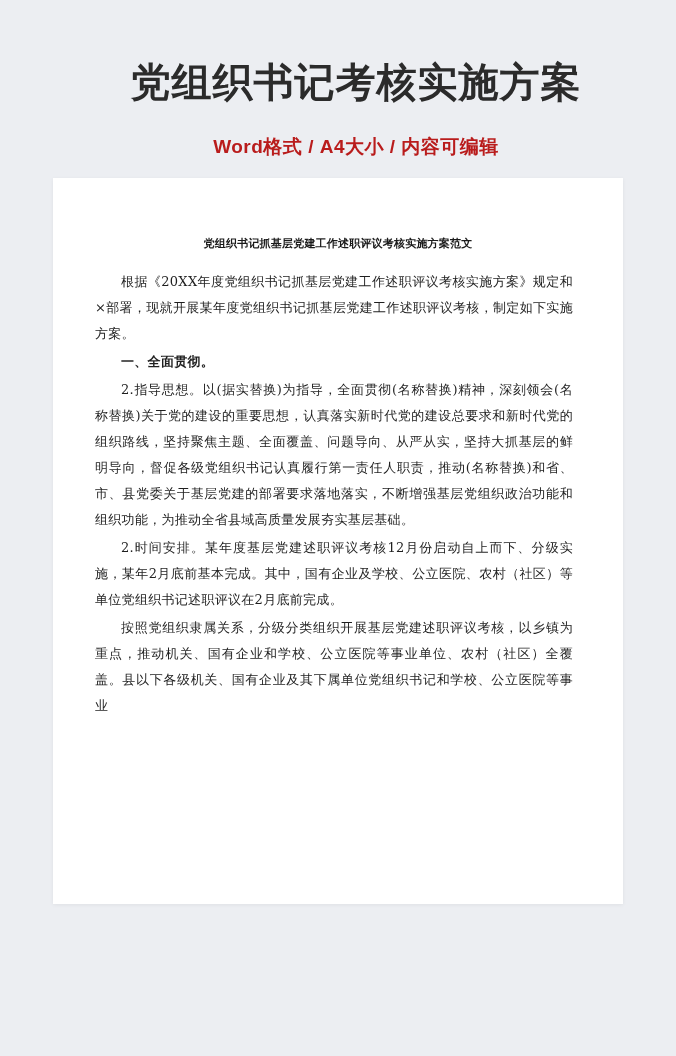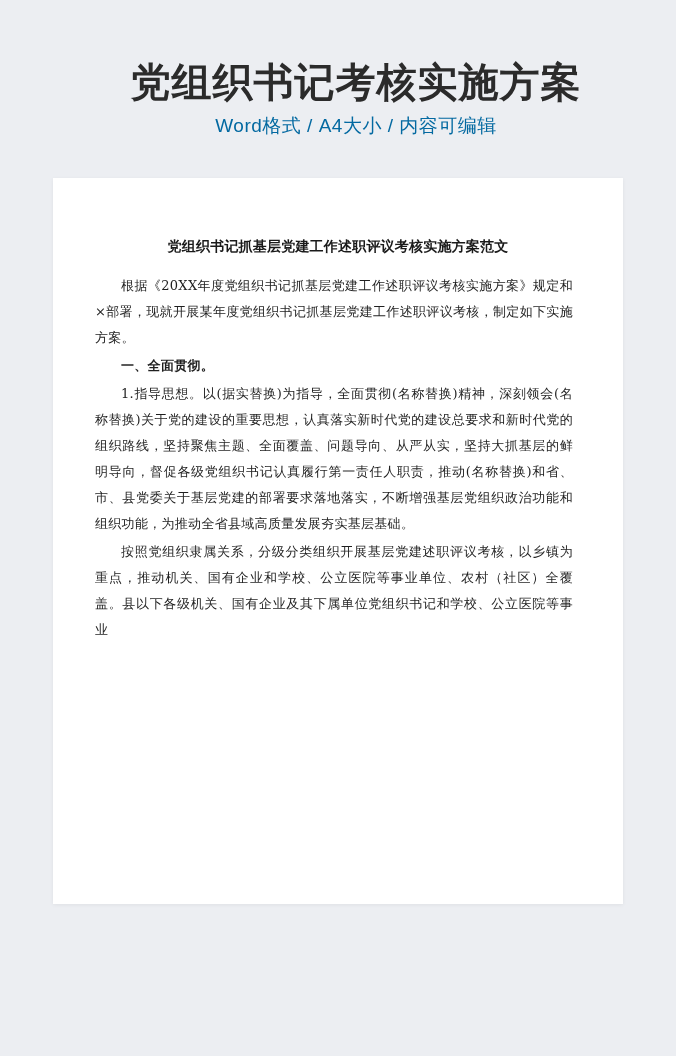--- a/index.html
+++ b/index.html
@@ -30,43 +30,43 @@
     font-size: 40px;
     font-weight: bold;
     color: #2b2b2b;
     letter-spacing: 1px;
     line-height: 1.2;
     margin: 0;
   }
   .sub-title {
     font-family: "Liberation Sans", sans-serif;
     font-size: 19px;
-    font-weight: normal;
-    color: #0369a1;
+    font-weight: bold;
+    color: #b91c1c;
     letter-spacing: 0.5px;
-    margin: 7px 0 0 0;
+    margin: 28px 0 0 0;
   }
   .doc-sheet {
     position: absolute;
     left: 53px;
     top: 178px;
     width: 570px;
     height: 726px;
     background: #ffffff;
     box-shadow: 0 1px 4px rgba(0,0,0,0.06);
     overflow: hidden;
   }
   .doc-inner {
     padding: 58px 42px 0 42px;
     box-sizing: border-box;
   }
   .doc-title {
     text-align: center;
     font-family: "DejaVu Serif", "Liberation Serif", serif;
-    font-size: 14px;
+    font-size: 11px;
     font-weight: bold;
     color: #1a1a1a;
     letter-spacing: 0.2px;
     line-height: 1.5;
     margin: 0 0 16px 0;
   }
   .para {
     font-family: "DejaVu Serif", "Liberation Serif", serif;
     font-size: 13px;
     color: #1f1f1f;
@@ -93,18 +93,19 @@
     <h1 class="main-title">党组织书记考核实施方案</h1>
     <div class="sub-title">Word格式 / A4大小 / 内容可编辑</div>
   </div>
 
   <div class="doc-sheet">
     <div class="doc-inner">
       <div class="doc-title">党组织书记抓基层党建工作述职评议考核实施方案范文</div>
 
       <p class="para">根据《20XX年度党组织书记抓基层党建工作述职评议考核实施方案》规定和×部署，现就开展某年度党组织书记抓基层党建工作述职评议考核，制定如下实施方案。</p>
       <p class="para bold">一、全面贯彻。</p>
-      <p class="para">1.指导思想。以(据实替换)为指导，全面贯彻(名称替换)精神，深刻领会(名称替换)关于党的建设的重要思想，认真落实新时代党的建设总要求和新时代党的组织路线，坚持聚焦主题、全面覆盖、问题导向、从严从实，坚持大抓基层的鲜明导向，督促各级党组织书记认真履行第一责任人职责，推动(名称替换)和省、市、县党委关于基层党建的部署要求落地落实，不断增强基层党组织政治功能和组织功能，为推动全省县域高质量发展夯实基层基础。</p>
+      <p class="para">2.指导思想。以(据实替换)为指导，全面贯彻(名称替换)精神，深刻领会(名称替换)关于党的建设的重要思想，认真落实新时代党的建设总要求和新时代党的组织路线，坚持聚焦主题、全面覆盖、问题导向、从严从实，坚持大抓基层的鲜明导向，督促各级党组织书记认真履行第一责任人职责，推动(名称替换)和省、市、县党委关于基层党建的部署要求落地落实，不断增强基层党组织政治功能和组织功能，为推动全省县域高质量发展夯实基层基础。</p>
+      <p class="para">2.时间安排。某年度基层党建述职评议考核12月份启动自上而下、分级实施，某年2月底前基本完成。其中，国有企业及学校、公立医院、农村（社区）等单位党组织书记述职评议在2月底前完成。</p>
       <p class="para clipped">按照党组织隶属关系，分级分类组织开展基层党建述职评议考核，以乡镇为重点，推动机关、国有企业和学校、公立医院等事业单位、农村（社区）全覆盖。县以下各级机关、国有企业及其下属单位党组织书记和学校、公立医院等事业</p>
     </div>
   </div>
 
 </div>
 
 </body></html>

